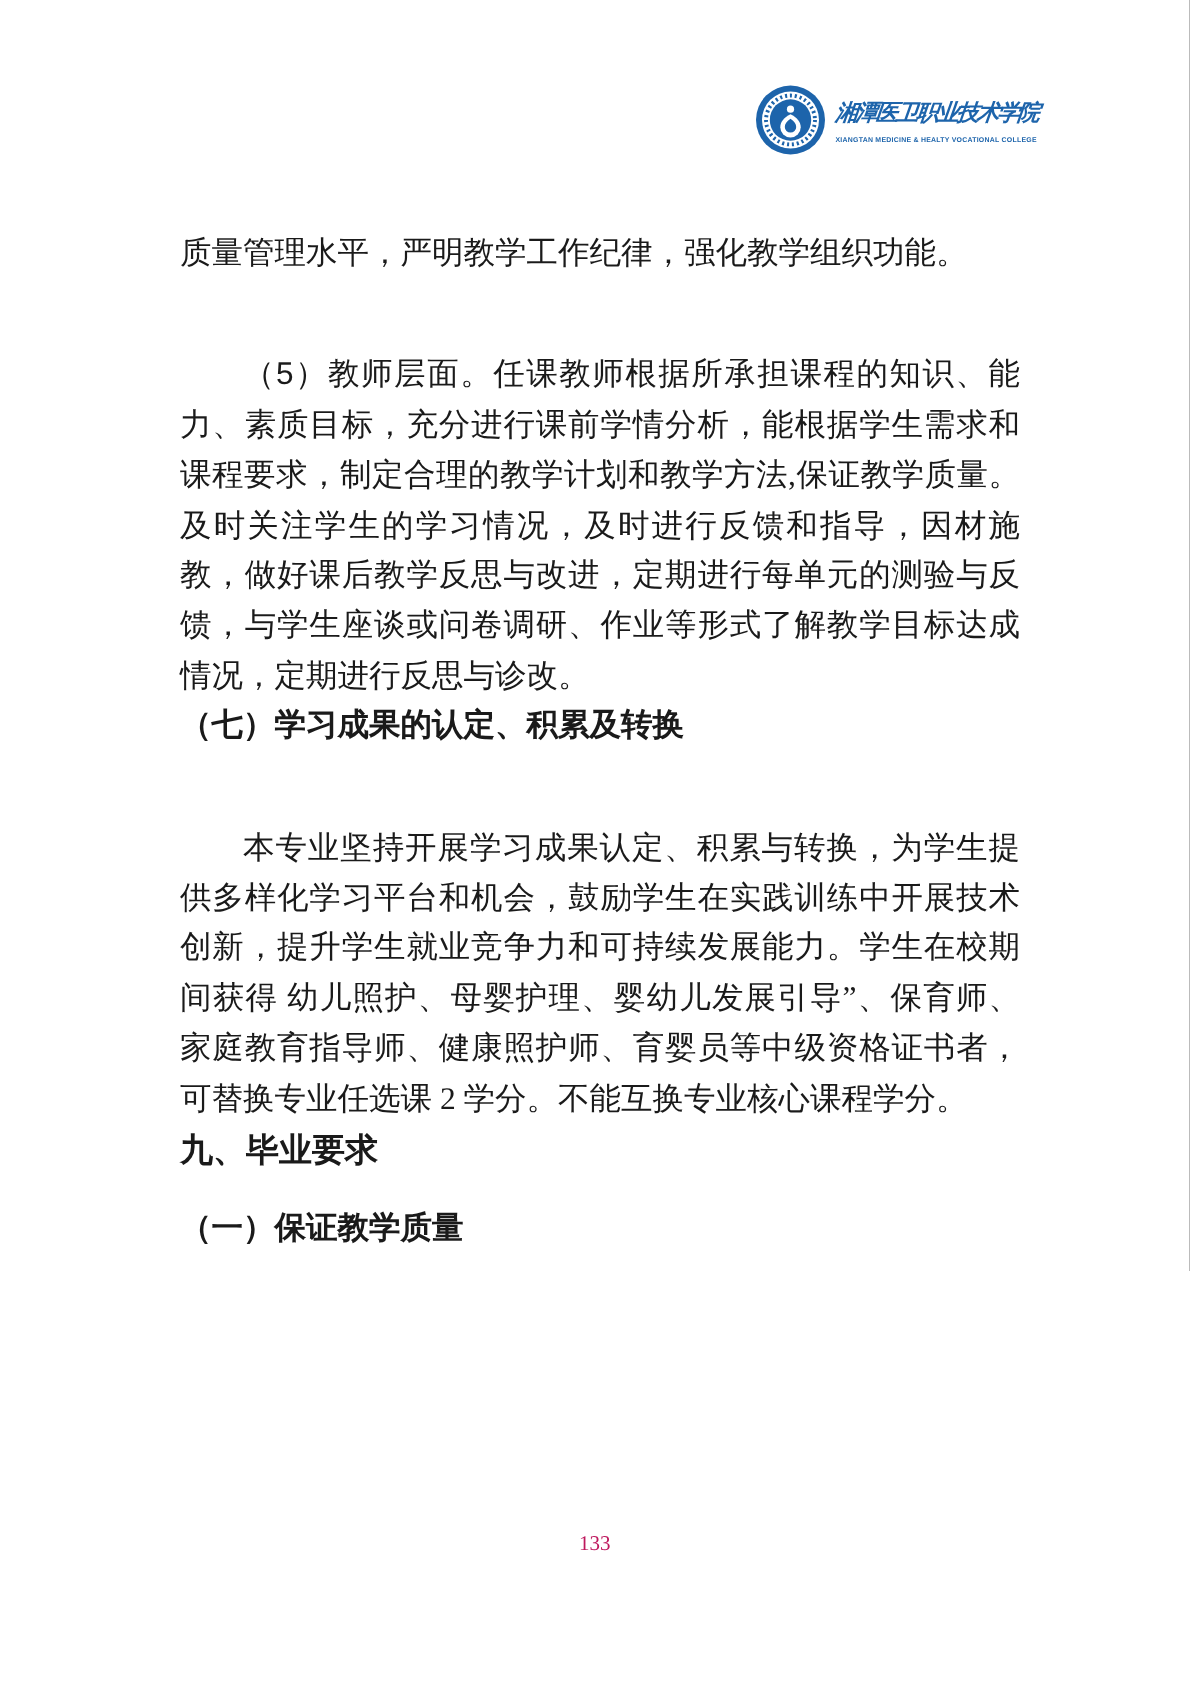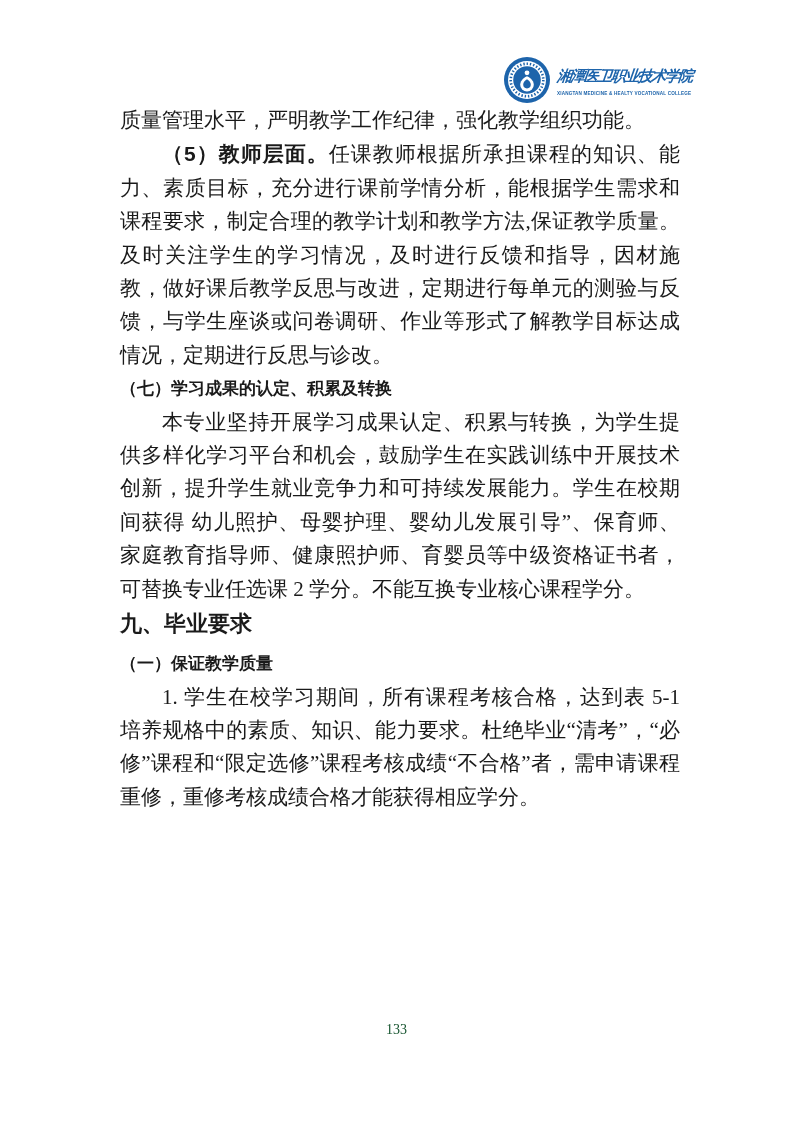--- a/index.html
+++ b/index.html
@@ -54,51 +54,51 @@
   .content {
     position: absolute;
     left: 120px;
     top: 104px;
     width: 560px;
     font-size: 21px;
     line-height: 33.4px;
     text-align: justify;
     text-justify: inter-character;
   }
-  .para { text-indent: 2em; }
+  .para { text-indent: 2em; margin-top: 48px; }
   .para-noindent { text-indent: 0; }
   .lead {
-    font-weight: bold;
+    font-weight: normal;
     font-family: "Liberation Sans", "DejaVu Sans", sans-serif;
   }
   .h1 {
     font-family: "Liberation Sans", "DejaVu Sans", sans-serif;
     font-weight: bold;
     font-size: 22px;
     line-height: 34px;
-    margin: 1px 0 6px 0;
+    margin: 1px 0 18px 0;
     text-indent: 0;
   }
   .h2 {
     font-family: "Liberation Sans", "DejaVu Sans", sans-serif;
     font-weight: bold;
-    font-size: 17px;
+    font-size: 21px;
     line-height: 33.4px;
     text-indent: 0;
   }
 
   
   .page-number {
     position: absolute;
     left: 0;
     right: 0;
     top: 1022px;
     text-align: center;
     font-size: 14px;
-    color: #14532d;
+    color: #be185d;
   }
 </style>
 </head>
 <body>
 
 <div class="page">
 
   <div class="logo">
     <svg class="emblem" viewBox="0 0 48 48">
       <circle cx="24" cy="24" r="23" fill="#1d64ab"></circle>
@@ -129,23 +129,20 @@
     <p class="h2">（七）学习成果的认定、积累及转换</p>
 
     <p class="para">
       <span>本专业坚持开展学习成果认定、积累与转换，为学生提供多样化学习平台和机会，鼓励学生在实践训练中开展技术创新，提升学生就业竞争力和可持续发展能力。学生在校期间获得 幼儿照护、母婴护理、婴幼儿发展引导”、保育师、家庭教育指导师、健康照护师、育婴员等中级资格证书者，可替换专业任选课 2 学分。不能互换专业核心课程学分。</span>
     </p>
 
     <p class="h1">九、毕业要求</p>
 
     <p class="h2">（一）保证教学质量</p>
 
-    <p class="para">
-      <span>1. 学生在校学习期间，所有课程考核合格，达到表 5-1 培养规格中的素质、知识、能力要求。杜绝毕业“清考”，“必修”课程和“限定选修”课程考核成绩“不合格”者，需申请课程重修，重修考核成绩合格才能获得相应学分。</span>
-    </p>
 
 
 
   </div>
 
   <div class="page-number">133</div>
 
 </div>
 
 </body></html>

